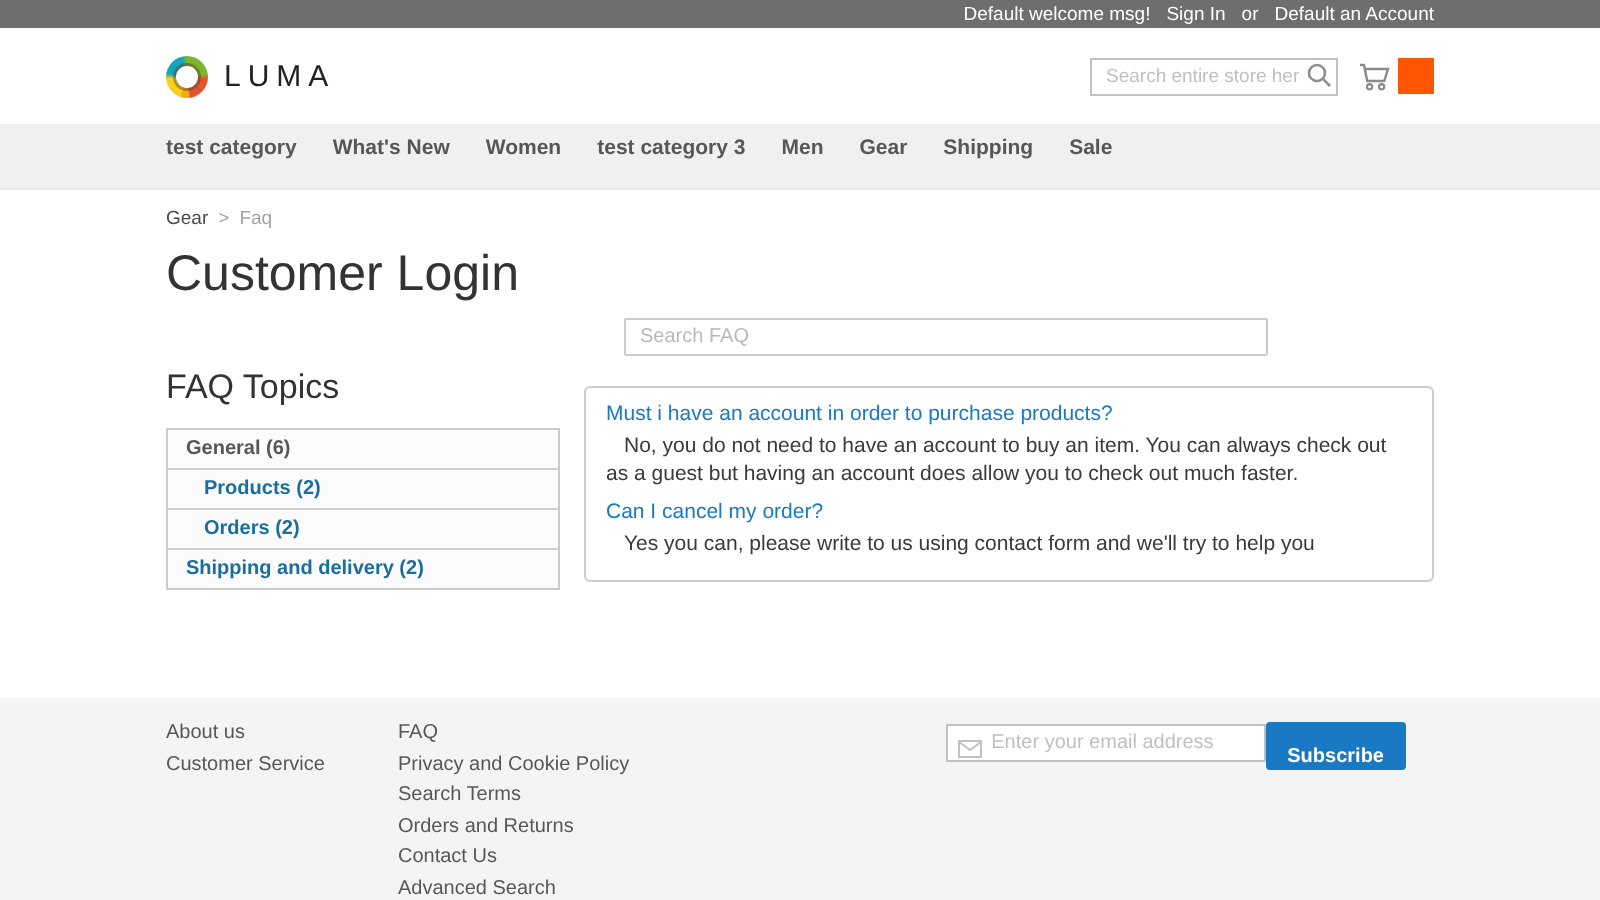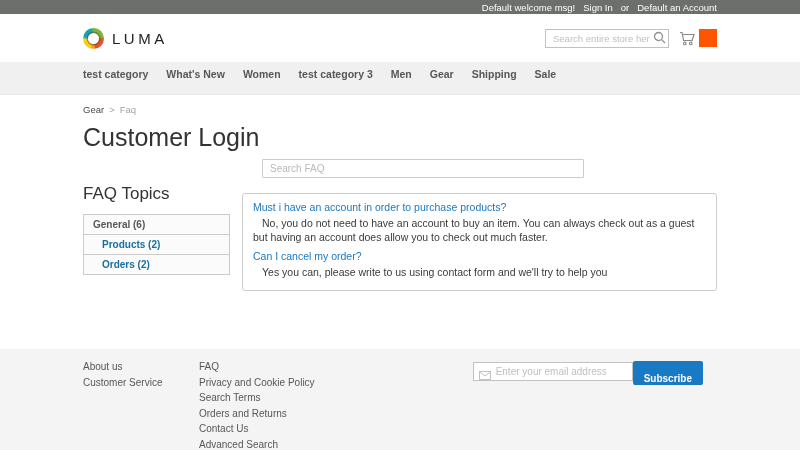--- a/index.html
+++ b/index.html
@@ -37,21 +37,21 @@
   .nav { height:33px; background:#f0f0f0; border-bottom:1px solid #e8e8e8; }
   .nav .container { display:flex; align-items:center; height:23px; gap:18px; }
   .nav-item { font-size:10.5px; font-weight:700; color:#575757; cursor:pointer; white-space:nowrap; }
 
   
   .main { height:254px; background:#fff; }
   .breadcrumb { padding-top:9px; font-size:9.5px; color:#a3a3a3; display:flex; gap:5px; }
   .breadcrumb a { color:#4a4a4a; text-decoration:none; cursor:pointer; }
   .page-title { margin-top:8px; font-size:25px; font-weight:300; color:#333; }
   .content-row { display:flex; margin-top:20px; }
-  .left-col { width:147px; flex:none; margin-top:12px; }
+  .left-col { width:197px; flex:none; margin-top:12px; }
   .topics-heading { font-size:17px; font-weight:300; color:#333; margin-bottom:10px; }
   .topics-list { border:1px solid #ccc; background:#fbfbfb; }
   .topic-item { padding:4px 9px; font-size:10px; font-weight:700; color:#1a6d9e;
     border-bottom:1px solid #ccc; cursor:pointer; }
   .topic-item:last-child { border-bottom:none; }
   .topic-item.active { color:#575757; }
   .topic-item.indent { padding-left:18px; }
   .right-col { margin-left:12px; width:493px; margin-top:-14px; }
   .faq-search input { width:322px; height:19px; border:1px solid #ccc; border-radius:1px;
     margin-left:20px; font-size:10px; padding:0 7px; color:#333; font-family:inherit; }
@@ -143,20 +143,21 @@
     </div>
     <h1 class="page-title">Customer Login</h1>
 
     <div class="content-row">
       <div class="left-col">
         <div class="topics-heading">FAQ Topics</div>
         <div class="topics-list">
           <div class="topic-item active">General (6)</div>
           <div class="topic-item indent">Products (2)</div>
           <div class="topic-item indent">Orders (2)</div>
+          <div class="topic-item">Shipping and delivery (2)</div>
         </div>
       </div>
 
       <div class="right-col">
         <div class="faq-search">
           <input type="text" placeholder="Search FAQ" style="">
         </div>
         <div class="faq-box">
           <a class="faq-q">Must i have an account in order to purchase products?</a>
           <div class="faq-a">No, you do not need to have an account to buy an item. You can always check out as a guest but having an account does allow you to check out much faster.</div>

